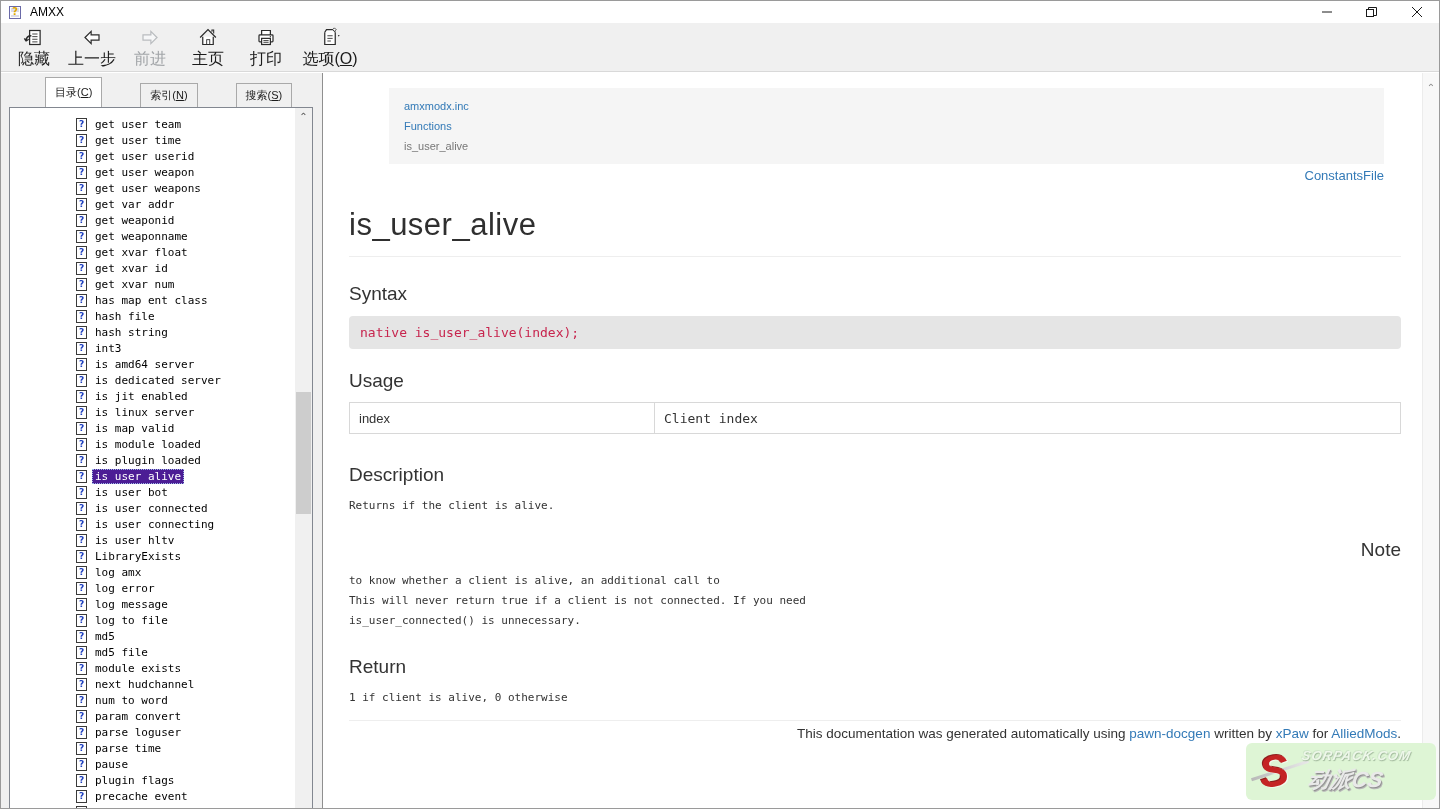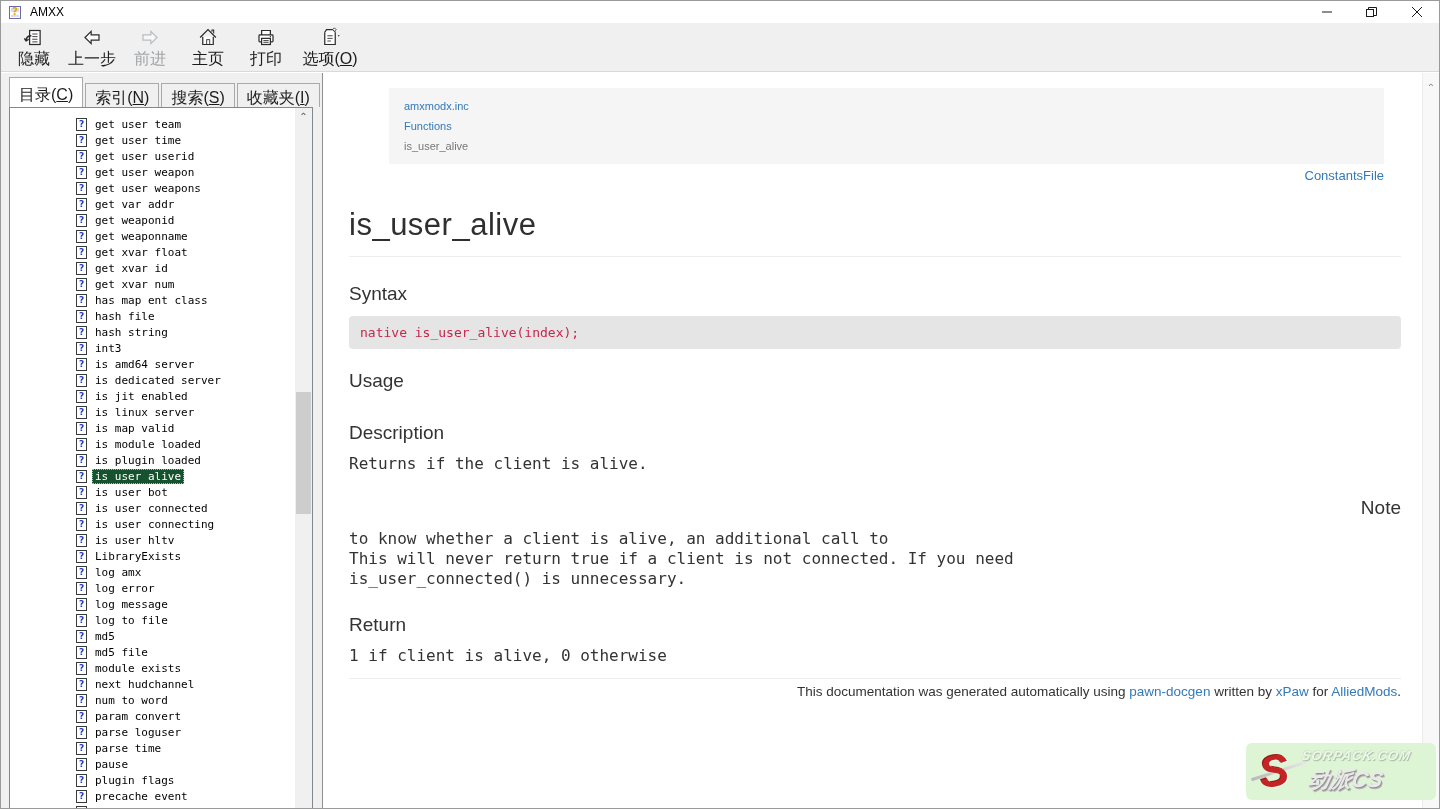--- a/index.html
+++ b/index.html
@@ -20,30 +20,30 @@
   .tbtn { width:58px; height:46px; display:flex; flex-direction:column; align-items:center; justify-content:flex-start; font-size:16px; color:#1b1b1b; padding-top:3px; }
   .tbtn.disabled { color:#a2a5a8; }
   .tbtn svg { width:24px; height:24px; stroke:#2b2b2b; fill:none; stroke-width:1.4; }
   .tbtn.disabled svg { stroke:#b9bcbf; }
   .tbtn .lbl { margin-top:1px; white-space:nowrap; }
   .tbtn.opts { width:70px; }
 
   
   #nav { position:absolute; left:0; top:72px; width:322px; bottom:0; background:#f0f0f0; border-right:1px solid #8f8f8f; }
   #tabs { position:absolute; left:8px; top:3px; display:flex; align-items:flex-end; height:31px; }
-  .tab { background:#f0f0f0; border:1px solid #a9a9a9; border-bottom:none; padding:4px 9px 5px 9px; font-size:16px; color:#1b1b1b; margin-right:2px; height:24px; white-space:nowrap; }
+  .tab { background:#f0f0f0; border:1px solid #a9a9a9; border-bottom:none; padding:4px 9px 5px 9px; font-size:11px; color:#1b1b1b; margin-right:2px; height:24px; white-space:nowrap;margin-left:36px; }
   .tab.active { background:#fff; height:30px; padding-top:7px; position:relative; z-index:2; }
   .tab u { text-decoration:underline; }
 
   #tree-box { position:absolute; left:8px; top:34px; width:304px; bottom:0; background:#fff; border:1px solid #828790; border-bottom:none; overflow:hidden; }
   #tree-list { padding:8px 0 0 66px; }
   .trow { height:16px; display:flex; align-items:center; font-family:"DejaVu Sans Mono", monospace; font-size:11px; color:#000; white-space:nowrap; }
   .ticon { width:11px; height:13px; border:1px solid #3a3a3a; background:#fff; color:#1d3fbf; font-size:9px; font-weight:bold; line-height:11px; text-align:center; margin-right:5px; flex:none; font-family:"DejaVu Sans", sans-serif; }
   .tlabel { padding:1px 3px; }
-  .trow.sel .tlabel { background:#14532d; color:#fff; outline:1px dotted #9db9e8; outline-offset:-1px; }
+  .trow.sel .tlabel { background:#4c1d95; color:#fff; outline:1px dotted #9db9e8; outline-offset:-1px; }
 
   .vscroll { position:absolute; right:0; top:0; bottom:0; width:17px; background:#f0f0f0; }
   .vscroll .arrow { position:absolute; top:2px; left:0; width:17px; height:14px; color:#505050; font-size:10px; text-align:center; line-height:14px; }
   .vscroll .thumb { position:absolute; left:1px; width:15px; background:#cdcdcd; }
   #tree-thumb { top:284px; height:122px; }
 
   
   #content { position:absolute; left:323px; top:72px; right:0; bottom:0; background:#fff; padding:0 38px 0 25px; overflow:hidden; }
   #content-scrollbar { position:absolute; right:0; top:0; bottom:0; width:17px; background:#f8f8f8; border-left:1px solid #ececec; }
   #content-scrollbar .arrow { position:absolute; top:8px; left:0; width:16px; height:14px; color:#8a8a8a; font-size:10px; text-align:center; line-height:14px; }
@@ -59,21 +59,21 @@
 
   h3.sec { font-size:19px; font-weight:500; color:#333; }
   #syntax-heading { margin-top:26px; }
   pre.code { margin-top:11px; background:#e5e5e5; border-radius:4px; padding:7px 11px; font-family:"DejaVu Sans Mono", monospace; font-size:13px; color:#c7254e; line-height:19px; }
   #usage-heading { margin-top:21px; }
   table.usage { margin-top:10px; border-collapse:collapse; width:100%; }
   table.usage td { border:1px solid #d8d8d8; padding:6px 9px; font-size:13px; color:#333; height:31px; }
   td.param { width:305px; font-family:"Liberation Sans", sans-serif; }
   td.pdesc { font-family:"DejaVu Sans Mono", monospace; }
   #description-heading { margin-top:30px; }
-  p.mono { margin-top:10px; font-family:"DejaVu Sans Mono", monospace; font-size:16px; color:#333; line-height:20px; }
+  p.mono { margin-top:10px; font-family:"DejaVu Sans Mono", monospace; font-size:11px; color:#333; line-height:20px; }
   #note-heading { margin-top:23px;text-align:right; }
   #return-heading { margin-top:25px; }
   .note-line { display:block; }
   hr.foot { border:none; border-top:1px solid #eee; margin-top:12px; }
   #footer-line { margin-top:5px; text-align:right; font-size:13.5px; color:#333; }
 
   
   #watermark { position:absolute; right:3px; bottom:8px; width:190px; height:57px; background:#def5d5; border-radius:6px; overflow:hidden; }
   #wm-logo { position:absolute; left:2px; top:2px; width:52px; height:52px; color:#c42424; font-size:44px; font-weight:bold; font-style:italic; line-height:52px; text-align:center; text-shadow:1px 1px 0 #f3fbef, -1px -1px 0 #8f1d1d; transform:rotate(-8deg); }
   #wm-sword { position:absolute; left:4px; top:26px; width:60px; height:3px; background:linear-gradient(90deg,#b8b8b8,#e9e9e9); transform:rotate(-18deg); }
@@ -367,20 +367,28 @@
     <div id="top-links">
       <a class="link">Constants</a><a class="link">File</a>
     </div>
 
     <h1 id="page-title">is_user_alive</h1>
 
     <h3 class="sec" id="syntax-heading">Syntax</h3>
     <pre class="code">native is_user_alive(index);</pre>
 
     <h3 class="sec" id="usage-heading">Usage</h3>
+    <table class="usage">
+      <tbody>
+          <tr>
+        <td class="param">index</td>
+        <td class="pdesc">Client index</td>
+      </tr>
+    </tbody>
+      </table>
 
     <h3 class="sec" id="description-heading">Description</h3>
     <p class="mono">Returns if the client is alive.</p>
 
     <h3 class="sec" id="note-heading">Note</h3>
     <p class="mono">
       <span class="note-line">to know whether a client is alive, an additional call to</span>
       <span class="note-line">This will never return true if a client is not connected. If you need</span>
       <span class="note-line">is_user_connected() is unnecessary.</span>
     </p>

